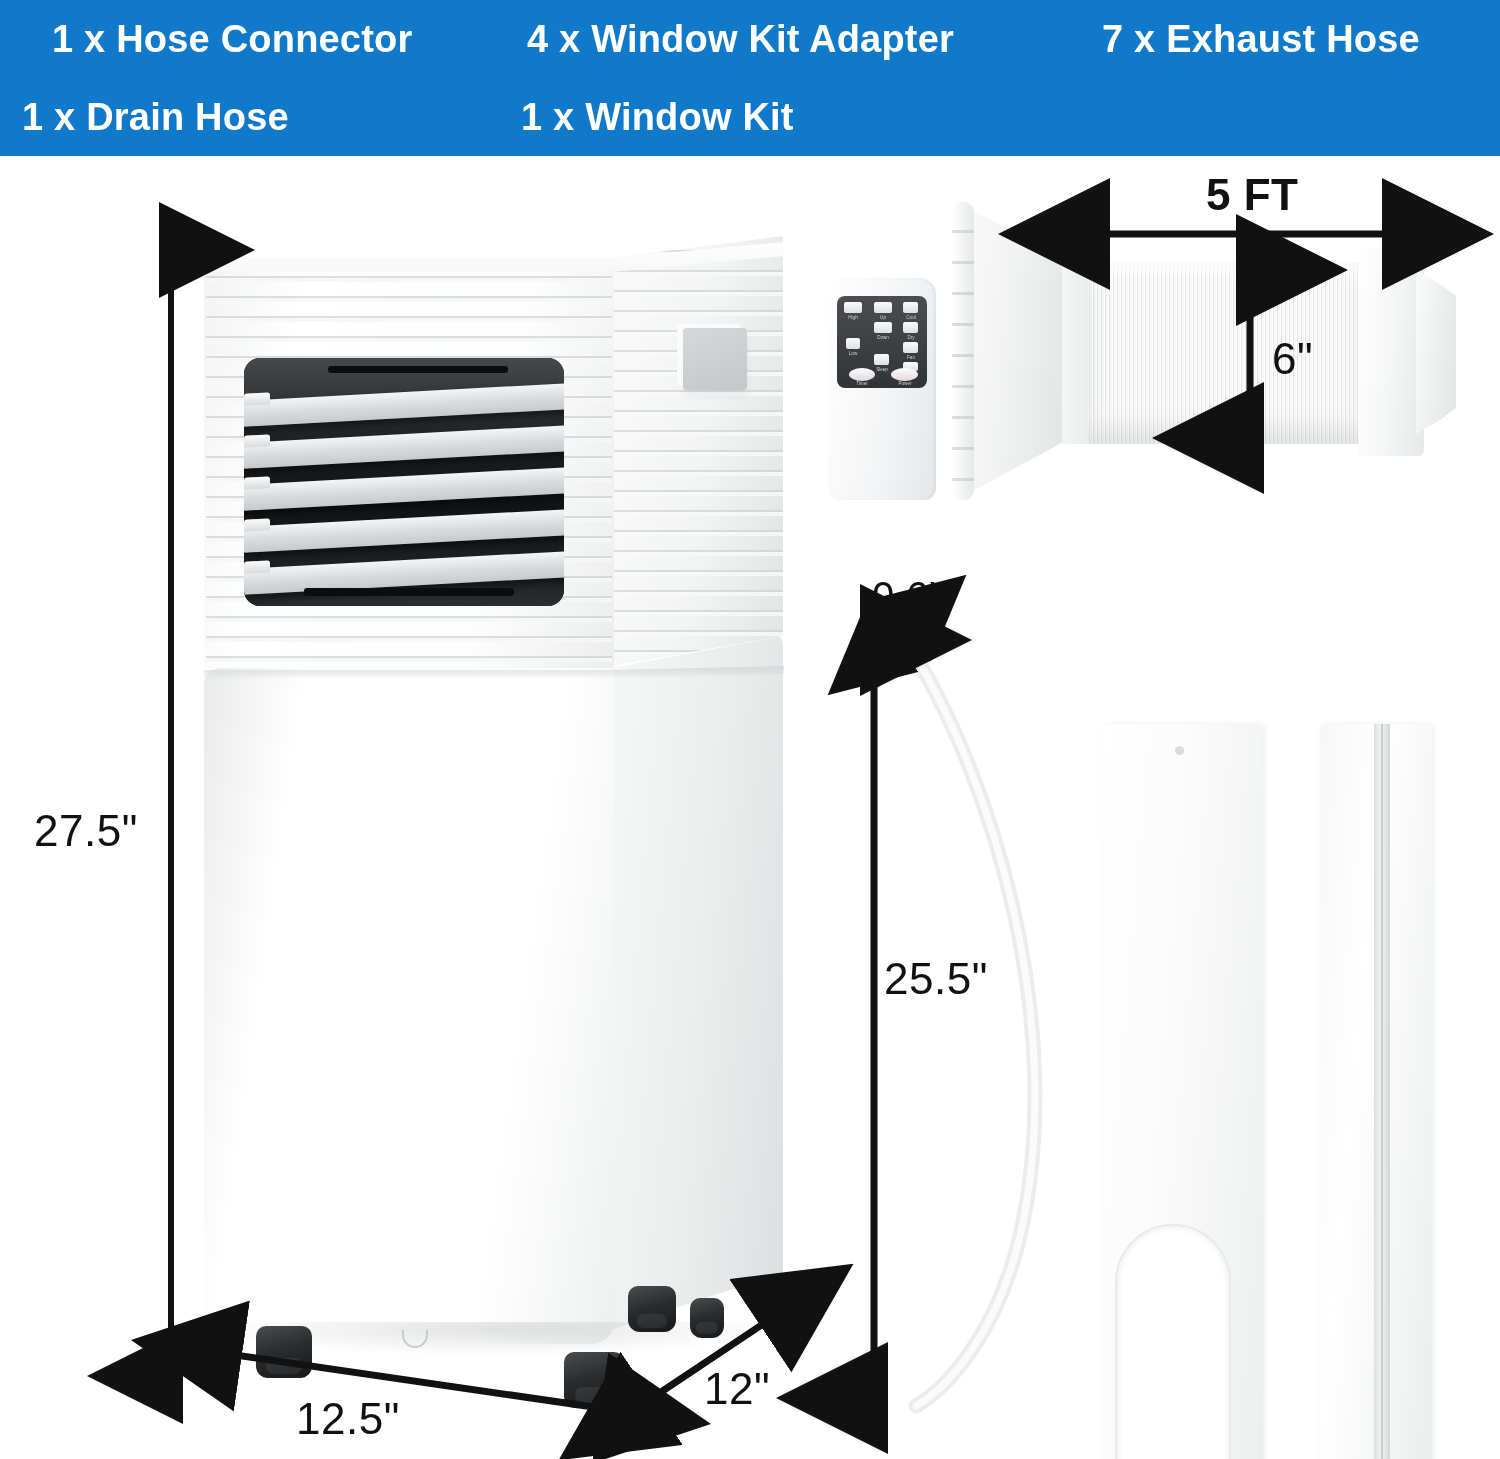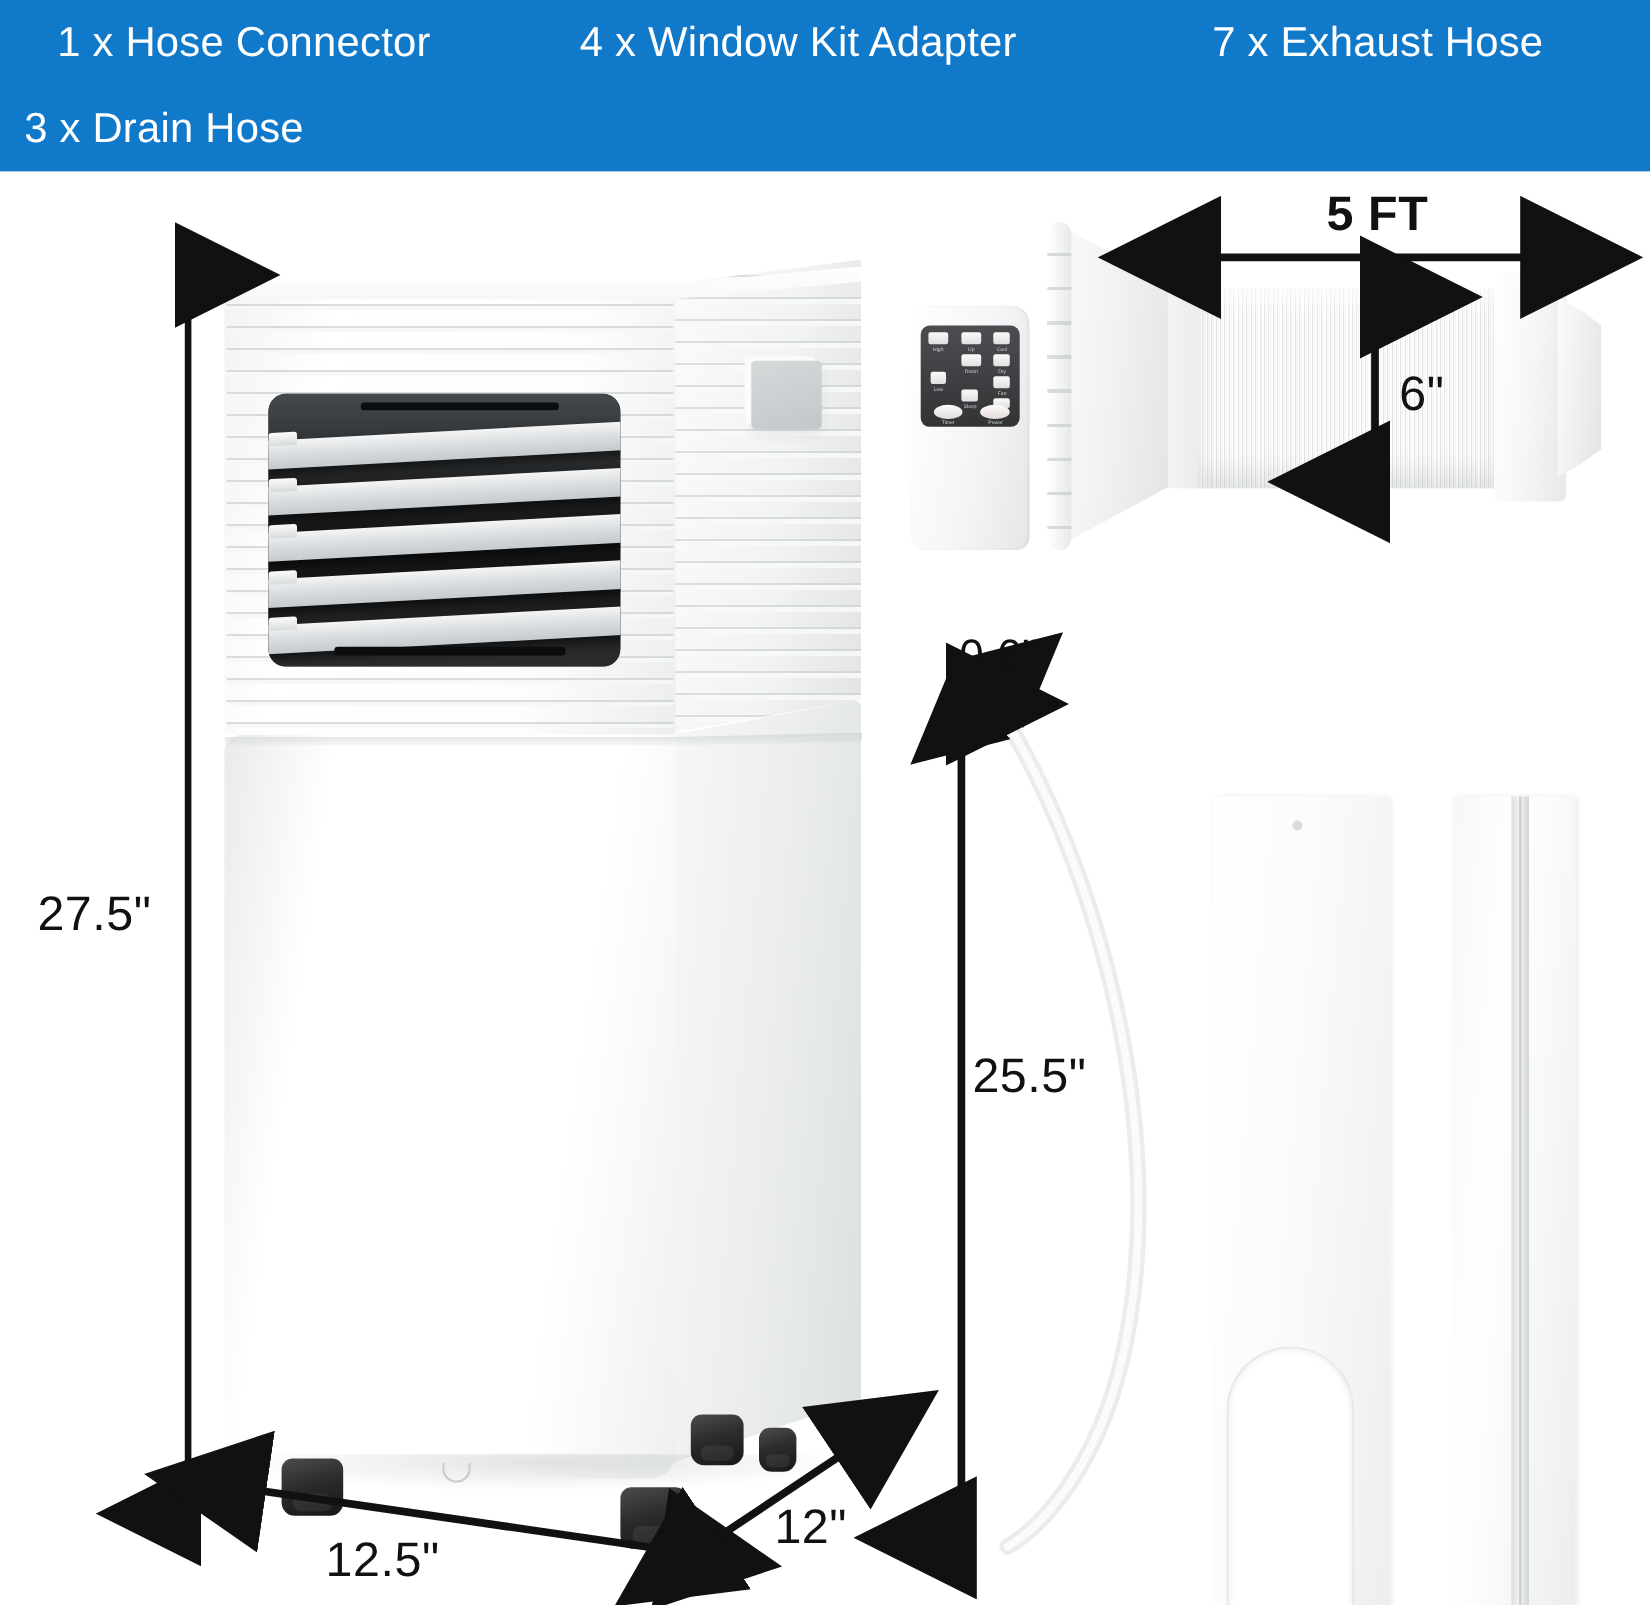--- a/index.html
+++ b/index.html
@@ -21,21 +21,21 @@
     position: absolute; left: 0; top: 0;
     width: 1500px; height: 156px;
     display: grid;
     grid-template-columns: 505px 545px 450px;
     grid-template-rows: 1fr 1fr;
     align-items: center;
   }
   .banner-cell {
     color: #ffffff;
     font-size: 38px;
-    font-weight: normal;
+    font-weight: bold;
     letter-spacing: 0.2px;
     white-space: nowrap;
   }
   .c1 { padding-left: 52px; }
   .c2 { padding-left: 22px; }
   .c3 { padding-left: 16px; }
 
   
   .stage {
     position: absolute; left: 0; top: 156px;
@@ -300,21 +300,22 @@
   svg { display: block; overflow: visible; }
 </style>
 </head>
 <body>
 
 <div class="banner">
   <div class="banner-grid">
     <div class="banner-cell c1">1 x Hose Connector</div>
     <div class="banner-cell c2">4 x Window Kit Adapter</div>
     <div class="banner-cell c1">7 x Exhaust Hose</div>
-    <div class="banner-cell c2">3 x Drain Hose</div>
+    <div class="banner-cell c2">1 x Drain Hose</div>
+    <div class="banner-cell c3">1 x Window Kit</div>
   </div>
 </div>
 
 <div class="stage">
 
   <div id="ac-unit">
     <div class="ac-top-side"></div>
     <div class="ribs-side"></div>
     <div class="ac-top-front"></div>
     <div class="ribs-front"></div>

